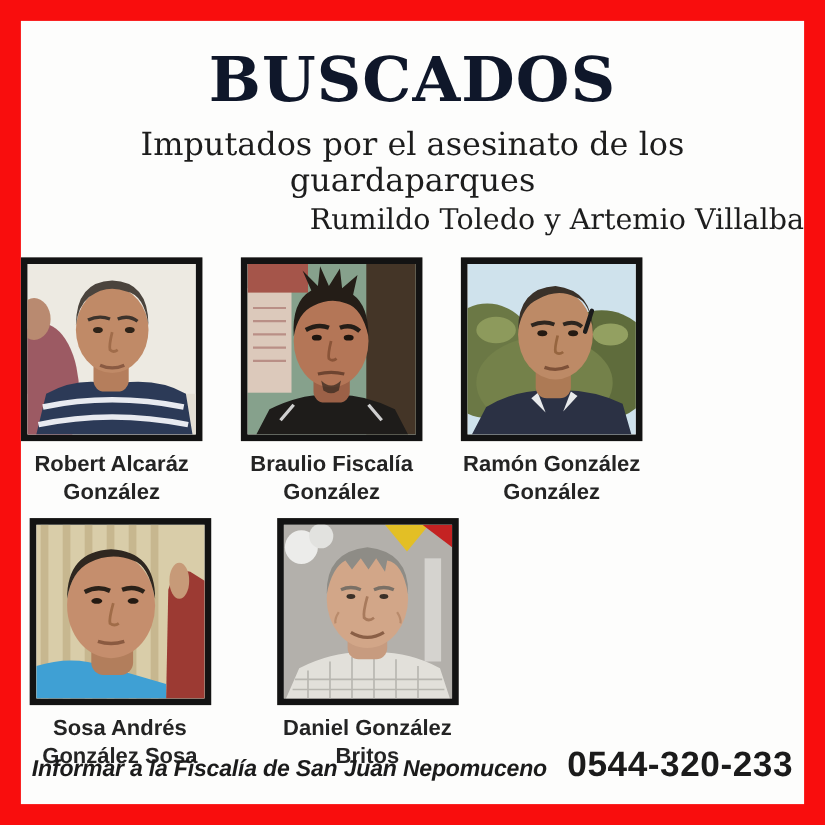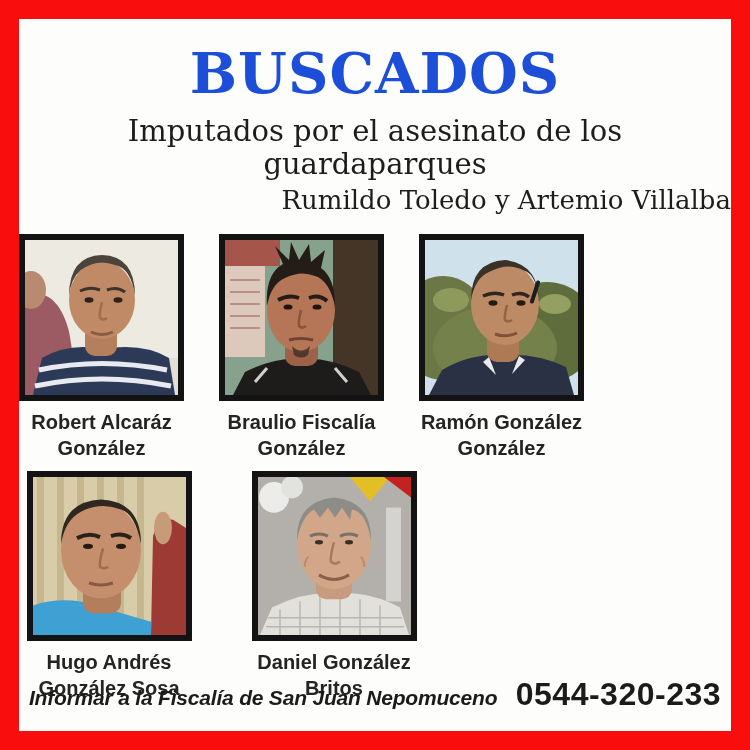--- a/index.html
+++ b/index.html
@@ -15,21 +15,21 @@
   }
 
   .title {
     margin:26px 0 0 0;
     text-align:center;
     font-family:"DejaVu Serif", serif;
     font-weight:bold;
     font-size:56px;
     line-height:1.0;
     letter-spacing:1px;
-    color:#1d4ed8;
+    color:#0f172a;
   }
 
   .sub1 {
     margin:14px 0 0 0;
     text-align:center;
     font-family:"DejaVu Serif", serif;
     font-size:29px;
     line-height:1.15;
     color:#1d1d1d;
   }
@@ -212,21 +212,21 @@
           <path d="M28 66 Q28 24 68 22 Q108 24 108 66 Q102 36 88 32 Q68 24 48 34 Q32 42 28 66 Z" fill="#2f2720"></path>
           <path d="M44 60 q12 -6 23 -1" stroke="#2a2119" stroke-width="4" fill="none"></path>
           <path d="M78 58 q11 -4 20 2" stroke="#2a2119" stroke-width="4" fill="none"></path>
           <ellipse cx="55" cy="68" rx="5" ry="2.6" fill="#241a12"></ellipse>
           <ellipse cx="88" cy="68" rx="5" ry="2.6" fill="#241a12"></ellipse>
           <path d="M70 70 q-4 14 -3 18 q4 3 8 0" stroke="#a06c48" stroke-width="2.5" fill="none"></path>
           <path d="M56 104 q12 4 24 0" stroke="#8a5a40" stroke-width="3" fill="none"></path>
         </svg>
       </div>
       <figcaption class="name">
-        <span>Hugo Andrés</span>
+        <span>Sosa Andrés</span>
         <span>González Sosa</span>
       </figcaption>
     </figure>
 
     <figure class="card">
       <div class="photo">
         <svg viewBox="0 0 153 155" preserveAspectRatio="none">
           <rect width="153" height="155" fill="#b3b0ab"></rect>
           <polygon points="92,0 132,0 112,24" fill="#e3bf25"></polygon>
           <polygon points="126,0 153,0 153,20" fill="#c42222"></polygon>

